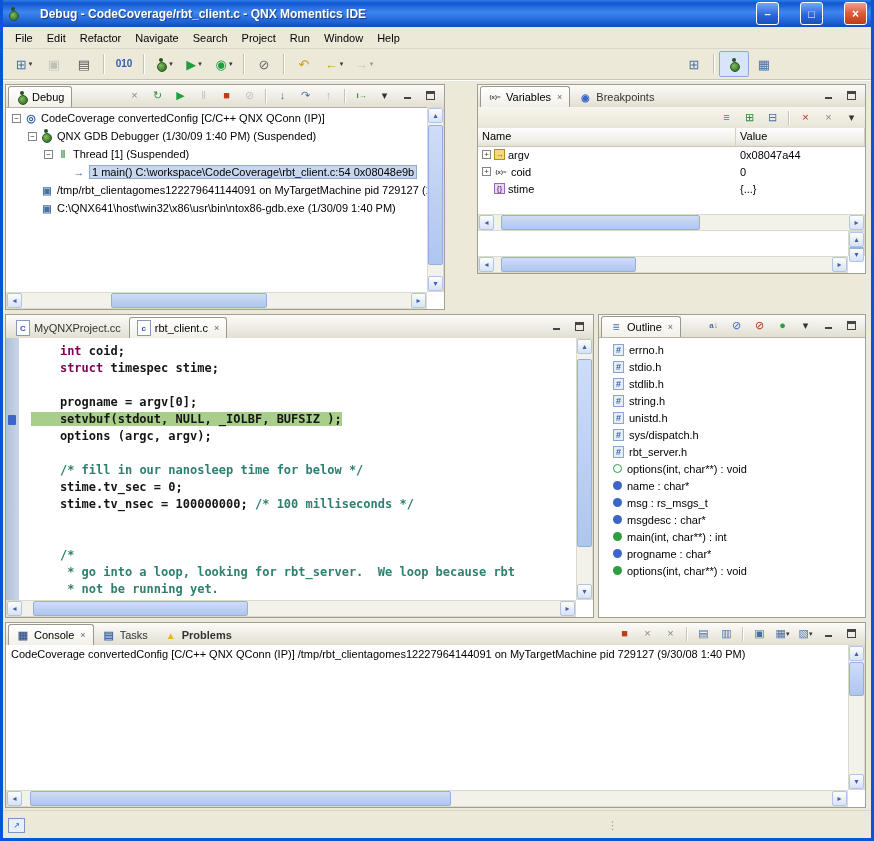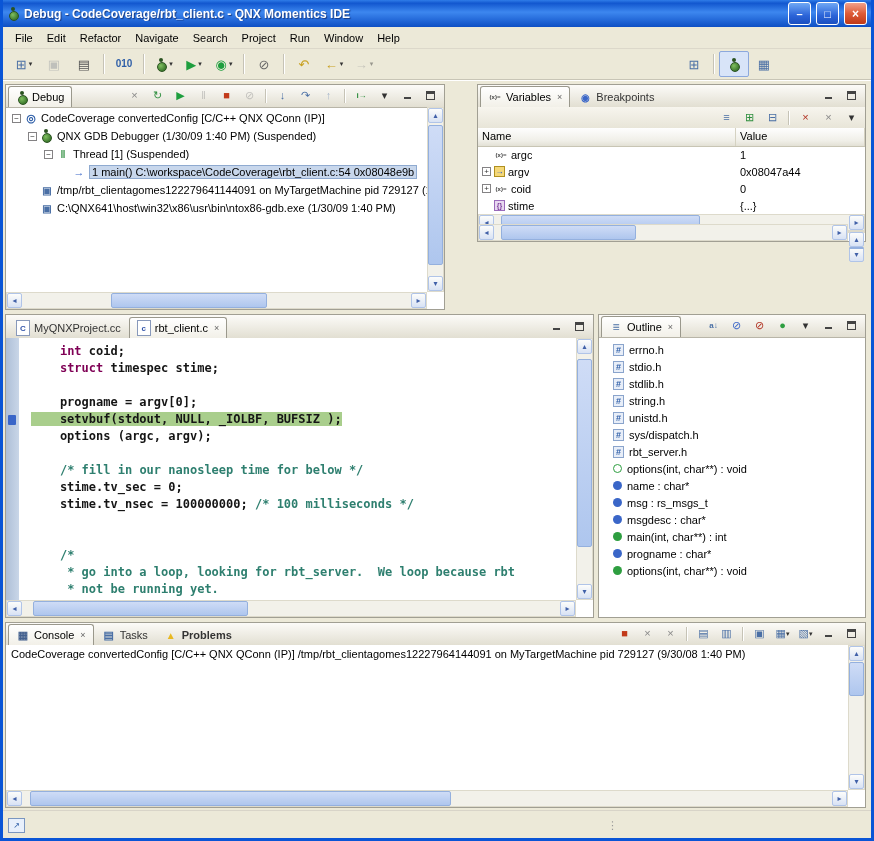--- a/index.html
+++ b/index.html
@@ -1,19 +1,19 @@
 <!DOCTYPE html>
 <html><head>
 <meta charset="utf-8">
 <style>
   html,body{margin:0;padding:0}
   body{width:874px;height:841px;overflow:hidden;font-family:"Liberation Sans",sans-serif;font-size:11px;color:#000;background:#ECE9D8}
   .app{position:relative;width:874px;height:841px;box-sizing:border-box;border:3px solid #0A55D6;border-top:none;background:#ECE9D8}
   
-  .titlebar{position:absolute;left:0;top:0;right:0;height:27px;display:flex;align-items:center;gap:5px;padding:0 4px;
+  .titlebar{position:absolute;left:0;top:0;right:0;height:27px;display:flex;align-items:center;gap:21px;padding:0 4px;
     background:linear-gradient(180deg,#2F7CE8 0%,#1257CF 12%,#3D87EF 45%,#2368D8 75%,#0E4FC4 100%)}
   .title-text{flex:1;color:#fff;font-weight:bold;font-size:12px;text-shadow:1px 1px 1px #16387F;white-space:nowrap;overflow:hidden}
   .tb-ctrl{width:21px;height:21px;flex:none;border:1px solid #fff;border-radius:3px;color:#fff;font-weight:bold;font-size:11px;
     display:flex;align-items:center;justify-content:center;background:linear-gradient(180deg,#6FA8F5,#2B64D8 60%,#1A4FC0)}
   .tb-ctrl.close{background:linear-gradient(180deg,#F0A08A,#DD5C38 50%,#C03A18);font-size:12px}
   
   .menubar{position:absolute;left:0;right:0;top:27px;height:21px;display:flex;align-items:center;padding-left:5px;border-bottom:1px solid #DCD8CA}
   .menu-item{padding:2px 7px;cursor:default}
   .maintoolbar{position:absolute;left:0;right:0;top:48px;height:32px;display:flex;align-items:center;padding-left:6px;border-bottom:1px solid #fff;box-shadow:0 -1px 0 #C8C5B6 inset}
   .mt-left,.mt-right{display:flex;align-items:center}
@@ -86,21 +86,21 @@
   .sb.h{height:17px;flex-direction:row;align-items:center}
   .sb.v{width:17px;flex-direction:column;align-items:center}
   .sb .ar{width:15px;height:15px;flex:none;background:linear-gradient(180deg,#FDFDFB,#D8E2F4);border:1px solid #B0C4E8;border-radius:2px;
     display:flex;align-items:center;justify-content:center;font-size:8px;color:#4060A8;box-sizing:border-box}
   .sb .track{position:relative;flex:1;align-self:stretch}
   .sb .thumb{position:absolute;background:linear-gradient(180deg,#CFDCF6,#AEC6EE);border:1px solid #94B0DE;border-radius:2px;box-sizing:border-box}
   .sb.h .thumb{top:0;bottom:0}
   .sb.v .thumb{left:0;right:0}
   
   .debug-panel{left:2px;top:84px;width:440px;height:226px}
-  .variables-panel{left:474px;top:84px;width:389px;height:158px}
+  .variables-panel{left:474px;top:84px;width:389px;height:190px}
   .editor-panel{left:2px;top:314px;width:589px;height:304px}
   .outline-panel{left:595px;top:314px;width:268px;height:304px}
   .console-panel{left:2px;top:622px;width:861px;height:186px}
   
   .statusbar{position:absolute;left:0;right:0;top:810px;height:28px;border-top:1px solid #D8D4C8;display:flex;align-items:center;padding:0 5px}
   .fv{width:15px;height:13px;border:1px solid #7A96C0;background:#E8F0FC;font-size:8px;color:#2F5FA8;display:flex;align-items:center;justify-content:center}
   .sb-grip{position:absolute;left:604px;color:#999;font-size:11px}
 </style>
 </head>
 <body>
@@ -328,28 +328,20 @@
         </span>
         <span class="vt-btn">
           <span class="glyph" style="color: rgb(51, 51, 51);">▾</span>
         </span>
       </div>
     <div class="vtable-header">
       <span class="vh-cell" style="width:258px">Name</span>
       <span class="vh-cell" style="flex:1">Value</span>
     </div>
     <div class="vtable-body">
-        <div class="vrow">
-          <span class="vcell-name">
-            <span class="expander-ph"></span>
-            <span class="ticon" style="color: rgb(68, 68, 68); font-size: 6px;">(x)=</span>
-            <span class="tlabel">argc</span>
-          </span>
-          <span class="vcell-value">1</span>
-        </div>
         <div class="vrow">
           <span class="vcell-name">
             <span class="expander">+</span>
             <span class="ticon" style="color: rgb(34, 85, 204); background: rgb(245, 216, 120); border: 1px solid rgb(176, 144, 32); width: 11px; height: 11px; font-size: 8px;">→</span>
             <span class="tlabel">argv</span>
           </span>
           <span class="vcell-value">0x08047a44</span>
         </div>
         <div class="vrow">
           <span class="vcell-name">

